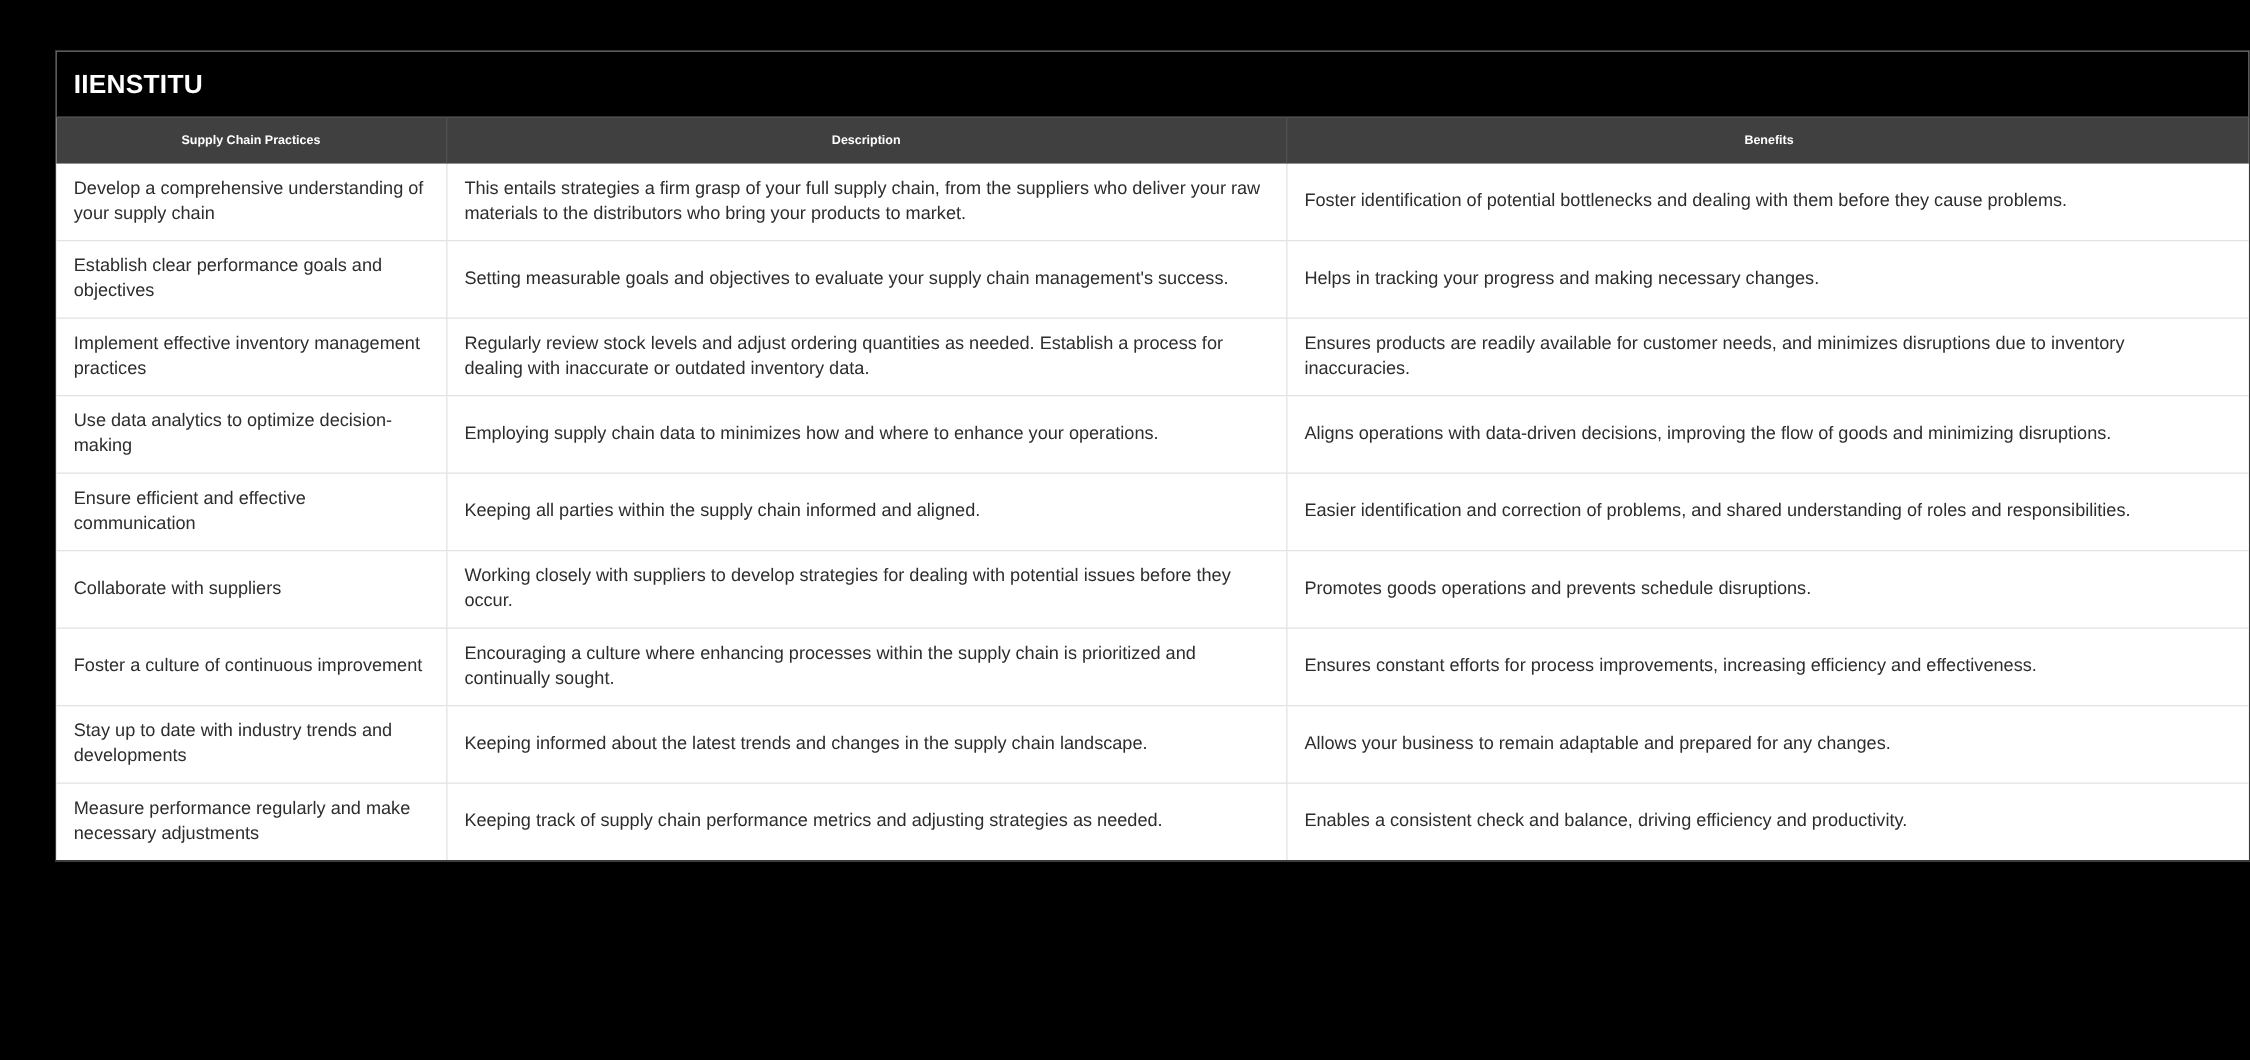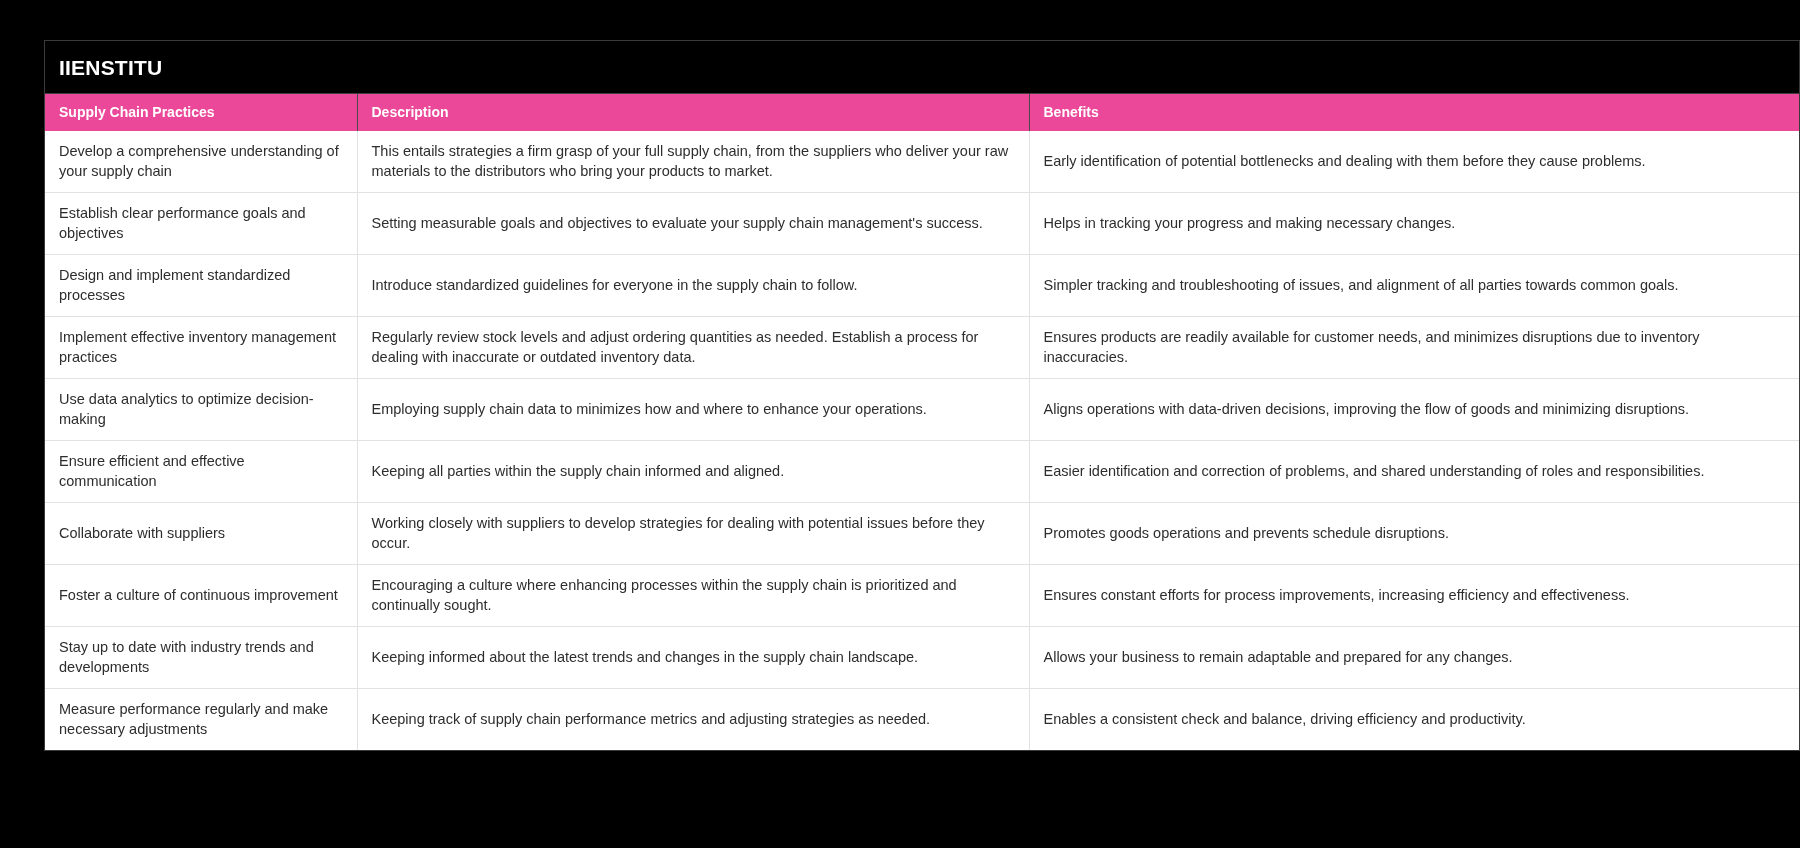--- a/index.html
+++ b/index.html
@@ -55,25 +55,25 @@
   }
 
   
   table.datatable {
     border-collapse: collapse;
     width: 100%;
     table-layout: fixed;
   }
 
   table.datatable thead th {
-    background: #ec4899;
+    background: #404040;
     color: #ffffff;
-    font-size: 14px;
+    font-size: 10px;
     font-weight: bold;
-    text-align: left;
+    text-align: center;
     padding: 10px 14px 11px 14px;
     border-right: 1px solid #4a4a4a;
     vertical-align: middle;
     height: 37px;
     box-sizing: border-box;
   }
   table.datatable thead th:last-child { border-right: none; }
 
   table.datatable tbody td {
     font-size: 14.5px;
@@ -119,34 +119,29 @@
           <th>Supply Chain Practices</th>
           <th>Description</th>
           <th>Benefits</th>
         </tr>
       </thead>
       <tbody>
 
         <tr>
           <td>Develop a comprehensive understanding of your supply chain</td>
           <td>This entails strategies a firm grasp of your full supply chain, from the suppliers who deliver your raw materials to the distributors who bring your products to market.</td>
-          <td>Early identification of potential bottlenecks and dealing with them before they cause problems.</td>
+          <td>Foster identification of potential bottlenecks and dealing with them before they cause problems.</td>
         </tr>
 
         <tr>
           <td>Establish clear performance goals and objectives</td>
           <td>Setting measurable goals and objectives to evaluate your supply chain management's success.</td>
           <td>Helps in tracking your progress and making necessary changes.</td>
         </tr>
 
-        <tr>
-          <td>Design and implement standardized processes</td>
-          <td>Introduce standardized guidelines for everyone in the supply chain to follow.</td>
-          <td>Simpler tracking and troubleshooting of issues, and alignment of all parties towards common goals.</td>
-        </tr>
 
         <tr>
           <td>Implement effective inventory management practices</td>
           <td>Regularly review stock levels and adjust ordering quantities as needed. Establish a process for dealing with inaccurate or outdated inventory data.</td>
           <td>Ensures products are readily available for customer needs, and minimizes disruptions due to inventory inaccuracies.</td>
         </tr>
 
         <tr>
           <td>Use data analytics to optimize decision-making</td>
           <td>Employing supply chain data to minimizes how and where to enhance your operations.</td>

